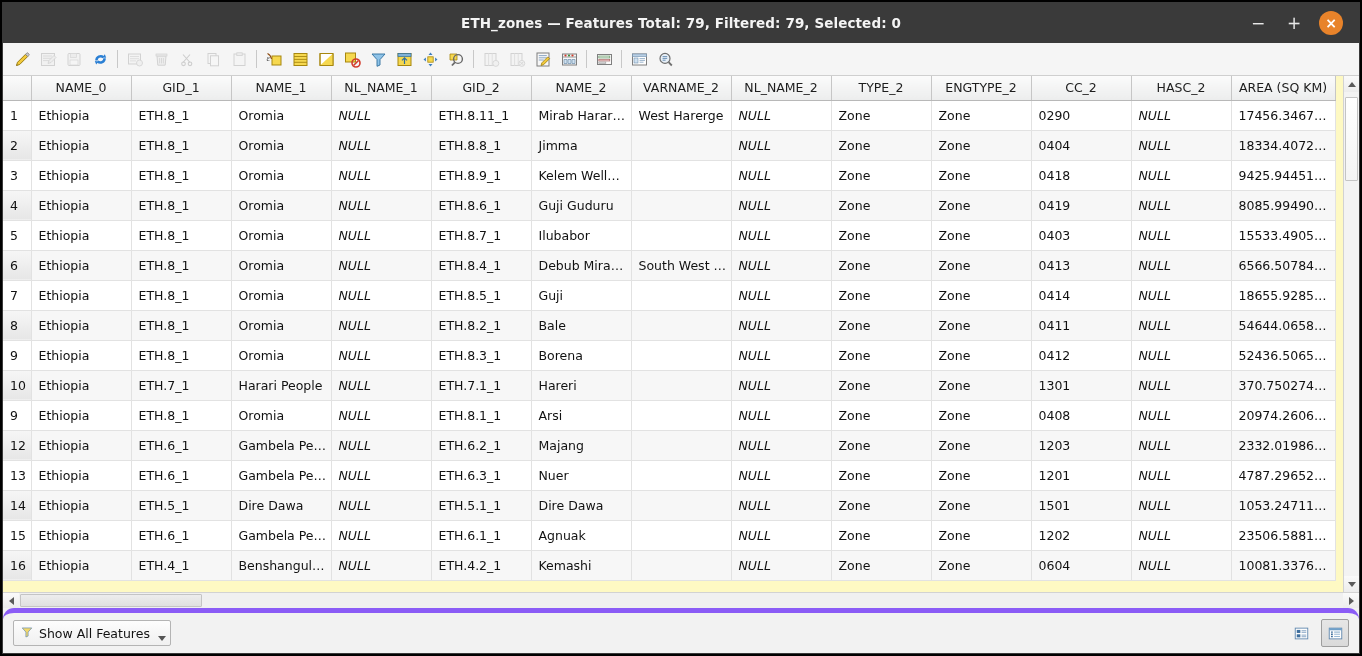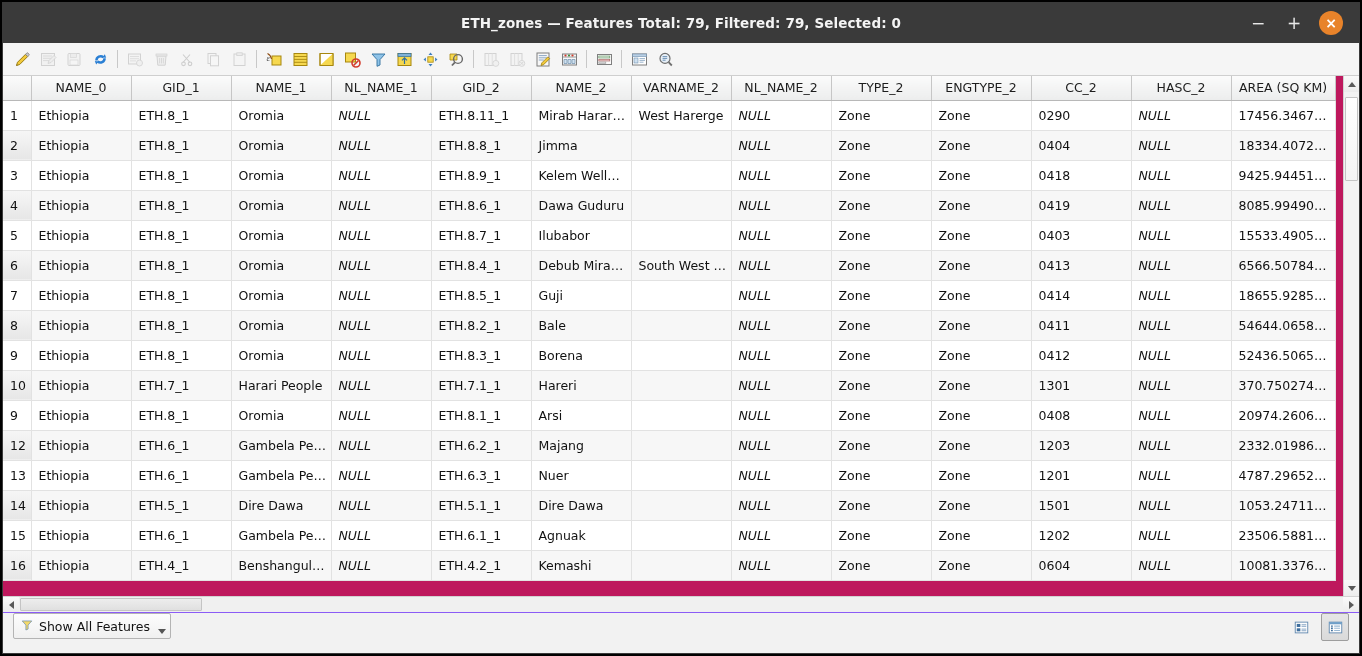--- a/index.html
+++ b/index.html
@@ -43,21 +43,21 @@
   }
   .tb{
     width:26px;height:26px;display:flex;align-items:center;justify-content:center;
     cursor:default;flex:0 0 26px;
   }
   .tb svg{display:block;}
   .tb.dim{opacity:.33;}
   .tbsep{width:1px;height:18px;background:#c8c8c8;margin:0 4px;flex:0 0 1px;}
 
   
-  .tablewrap{flex:1 1 auto;position:relative;background:#be185d;overflow:hidden;}
+  .tablewrap{flex:1 1 auto;position:relative;background:#fef9c3;overflow:hidden;}
   table.grid{border-collapse:collapse;table-layout:fixed;width:1330px;}
   table.grid th,table.grid td{
     height:30px;box-sizing:border-box;overflow:hidden;white-space:nowrap;
     font-size:12.5px;padding:0 7px;
   }
   table.grid thead th{
     background:linear-gradient(#fbfbfb,#eceded);
     border-right:1px solid #c6c6c6;border-bottom:1px solid #b8b8b8;
     font-weight:normal;color:#1d1d1d;text-align:center;height:24px;
   }
@@ -111,22 +111,22 @@
   .hs-arrow.lf{left:0;}
   .hs-arrow.rt{right:0;}
   .hs-thumb{
     position:absolute;left:17px;top:1px;width:182px;height:13px;
     background:linear-gradient(#ededed,#e0e0e0);border:1px solid #c4c4c4;
     border-radius:1px;box-sizing:border-box;
   }
 
   
   .statusbar{
-    flex:0 0 40px;height:40px;background:#f2f2f2;border-top:1px solid #8b5cf6;
-    display:flex;align-items:flex-start;padding:0 10px;gap:8px;
+    flex:0 0 40px;height:40px;background:#f2f2f2;border-top:5px solid #8b5cf6;
+    display:flex;align-items:center;padding:0 10px;gap:8px;border-radius:11px;
   }
   .filter-btn{
     display:flex;align-items:center;gap:5px;height:24px;padding:0 4px 0 6px;
     background:linear-gradient(#fdfdfd,#f0f0f0);border:1px solid #b4b4b4;
     border-radius:2px;font-size:12.5px;color:#111;cursor:default;
   }
   .filter-caret{
     margin-left:3px;width:0;height:0;border-left:4px solid transparent;
     border-right:4px solid transparent;border-top:5px solid #555;
     align-self:flex-end;margin-bottom:4px;
@@ -444,21 +444,21 @@
             <td class="null">NULL</td>
             <td>9425.94451…</td>
           </tr>
           <tr class="alt">
             <td class="gutter">4</td>
             <td>Ethiopia</td>
             <td>ETH.8_1</td>
             <td>Oromia</td>
             <td class="null">NULL</td>
             <td>ETH.8.6_1</td>
-            <td>Dawa Guduru</td>
+            <td>Guji Guduru</td>
             <td></td>
             <td class="null">NULL</td>
             <td>Zone</td>
             <td>Zone</td>
             <td>0419</td>
             <td class="null">NULL</td>
             <td>8085.99490…</td>
           </tr>
           <tr>
             <td class="gutter">5</td>

